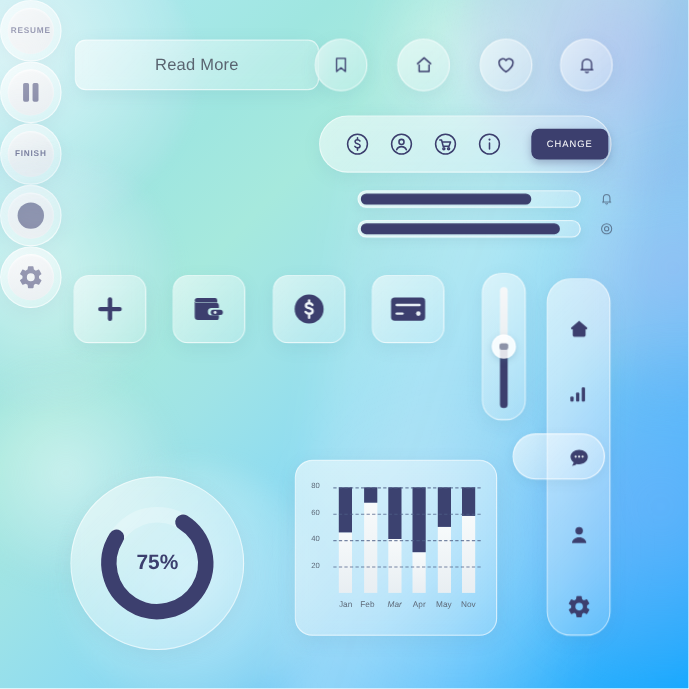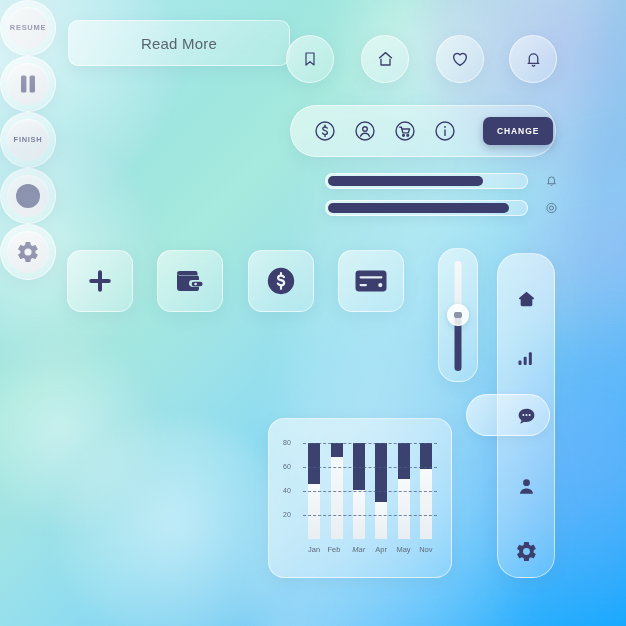--- a/index.html
+++ b/index.html
@@ -84,21 +84,21 @@
   }
 
   
   #toolbar {
     display: flex; align-items: center; border-radius: 26px;
     padding: 0 10px 0 22px; gap: 16px;
   }
   #toolbar .tb-ic { width:26px; height:26px; display:flex; align-items:center; justify-content:center; }
   #change-btn {
     margin-left: 10px; background: #3c3f6e; color: #fff;
-    font-size: 8.5px; font-weight: 700; letter-spacing: .9px;
+    font-size: 8.5px; font-weight: 400; letter-spacing: .9px;
     padding: 9px 14px; border-radius: 7px; border: none;
     box-shadow: 0 3px 8px rgba(60,63,110,.35);
   }
 
   
   .pbar-track {
     position: absolute; height: 16px; border-radius: 8px;
     background: linear-gradient(135deg, rgba(255,255,255,.62), rgba(255,255,255,.25));
     border: 1px solid rgba(255,255,255,.7);
     box-shadow: 0 3px 10px rgba(70,120,150,.12);
@@ -177,21 +177,21 @@
   <div class="blob b2"></div>
   <div class="blob b3"></div>
   <div class="blob b4"></div>
   <div class="blob b5"></div>
   <div class="blob b6"></div>
   <div class="blob b7"></div>
   <div class="blob b8"></div>
   <div class="blob b9"></div>
   <div class="sheen"></div>
 
-  <div class="glass pill rect" id="read-more-button" style="left:68px; top:20px; width:222px; height:46px;">
+  <div class="glass pill rect" id="read-more-button" style="left:68px; top:36px; width:222px; height:46px;">
     <span class="lbl">Read More</span>
   </div>
 
 
 
   <div class="glass circ" style="left:286px; top:35px; width:48px; height:48px;">
     <span>
       <svg width="16" height="18" viewBox="0 0 24 24" fill="none" stroke="#3c3f6e" stroke-width="1.8" stroke-linejoin="round">
         <path d="M6 3h12v18l-6-5-6 5z"></path>
       </svg>
@@ -353,20 +353,27 @@
       </svg>
     </span>
   </div>
 
   <div class="glass" id="slider-card" style="left:438px; top:248px; width:40px; height:134px;">
     <div class="sl-track sl-top" style="top:12px; height:54px;"></div>
     <div class="sl-track sl-bot" style="top:66px; height:56px;"></div>
     <div class="sl-knob" style="top:55px;"></div>
   </div>
 
+  <div class="glass" id="ring-card" style="left:64px; top:433px; width:158px; height:158px; display:flex; align-items:center; justify-content:center;">
+    <svg width="128" height="128" viewBox="0 0 128 128" style="position:absolute;">
+      <circle cx="64" cy="64" r="44" fill="none" stroke="rgba(255,255,255,0.25)" stroke-width="14"></circle>
+      <circle id="ring-arc" cx="64" cy="64" r="44" fill="none" stroke="#3c3f6e" stroke-width="14" stroke-linecap="round" transform="rotate(-58 64 64)" stroke-dasharray="207.34511513692632 69.11503837897544"></circle>
+    </svg>
+    <span id="ring-pct" style="position:relative;">75%</span>
+  </div>
 
   <div class="glass" id="chart-card" style="left:268px; top:418px; width:184px; height:160px;">
     <div id="chart-plot" style="position:absolute; left:34px; top:24px; width:134px; height:96px;">
         <div class="bar-col" style="left: 5.16667px; height: 96px;">
           <div class="bar-bot" style="height: 57.5%;"></div>
           <div class="bar-top" style="top: 0px; height: 42.5%;"></div>
         </div>
         <div class="bar-col" style="left: 27.5px; height: 96px;">
           <div class="bar-bot" style="height: 85%;"></div>
           <div class="bar-top" style="top: 0px; height: 15%;"></div>

